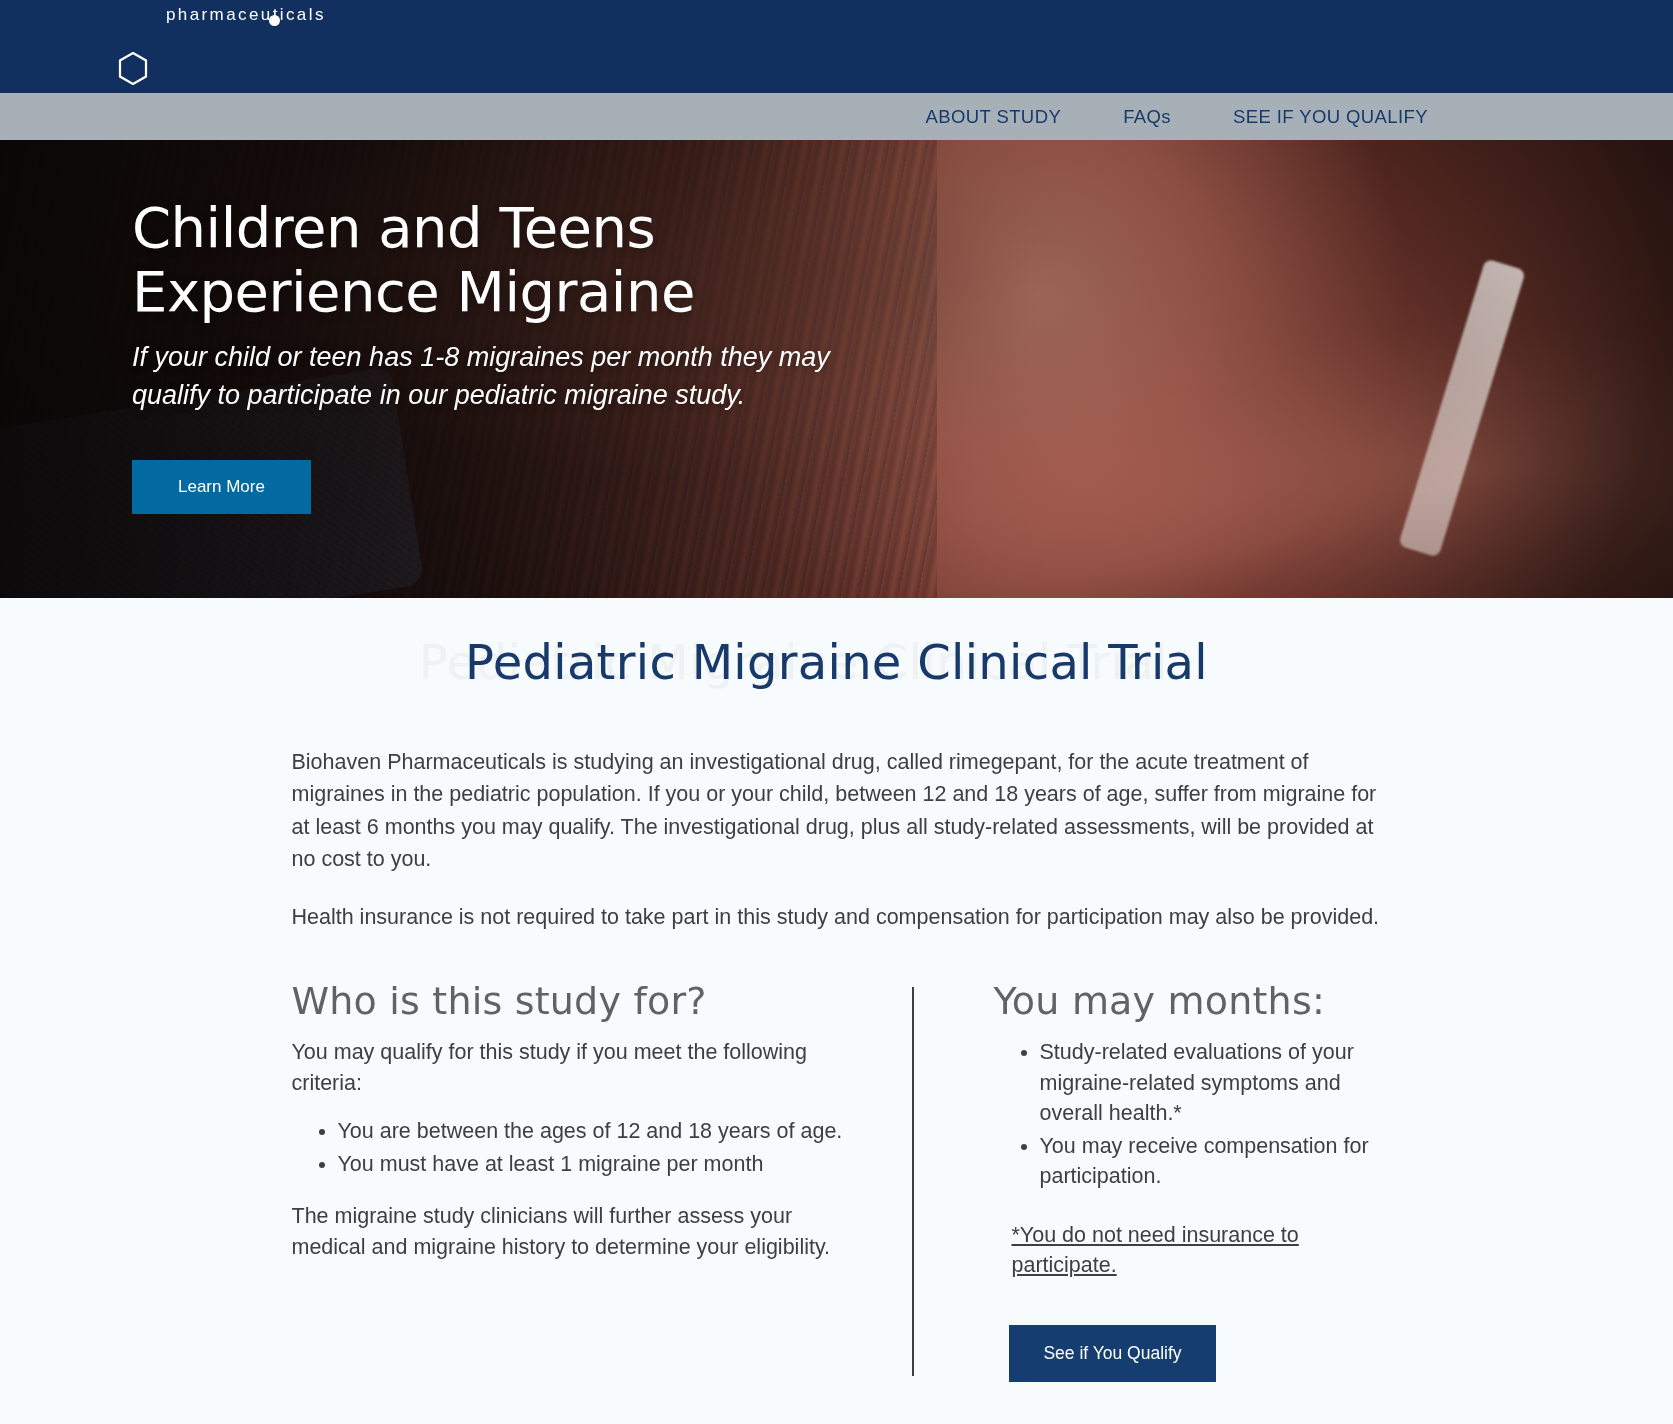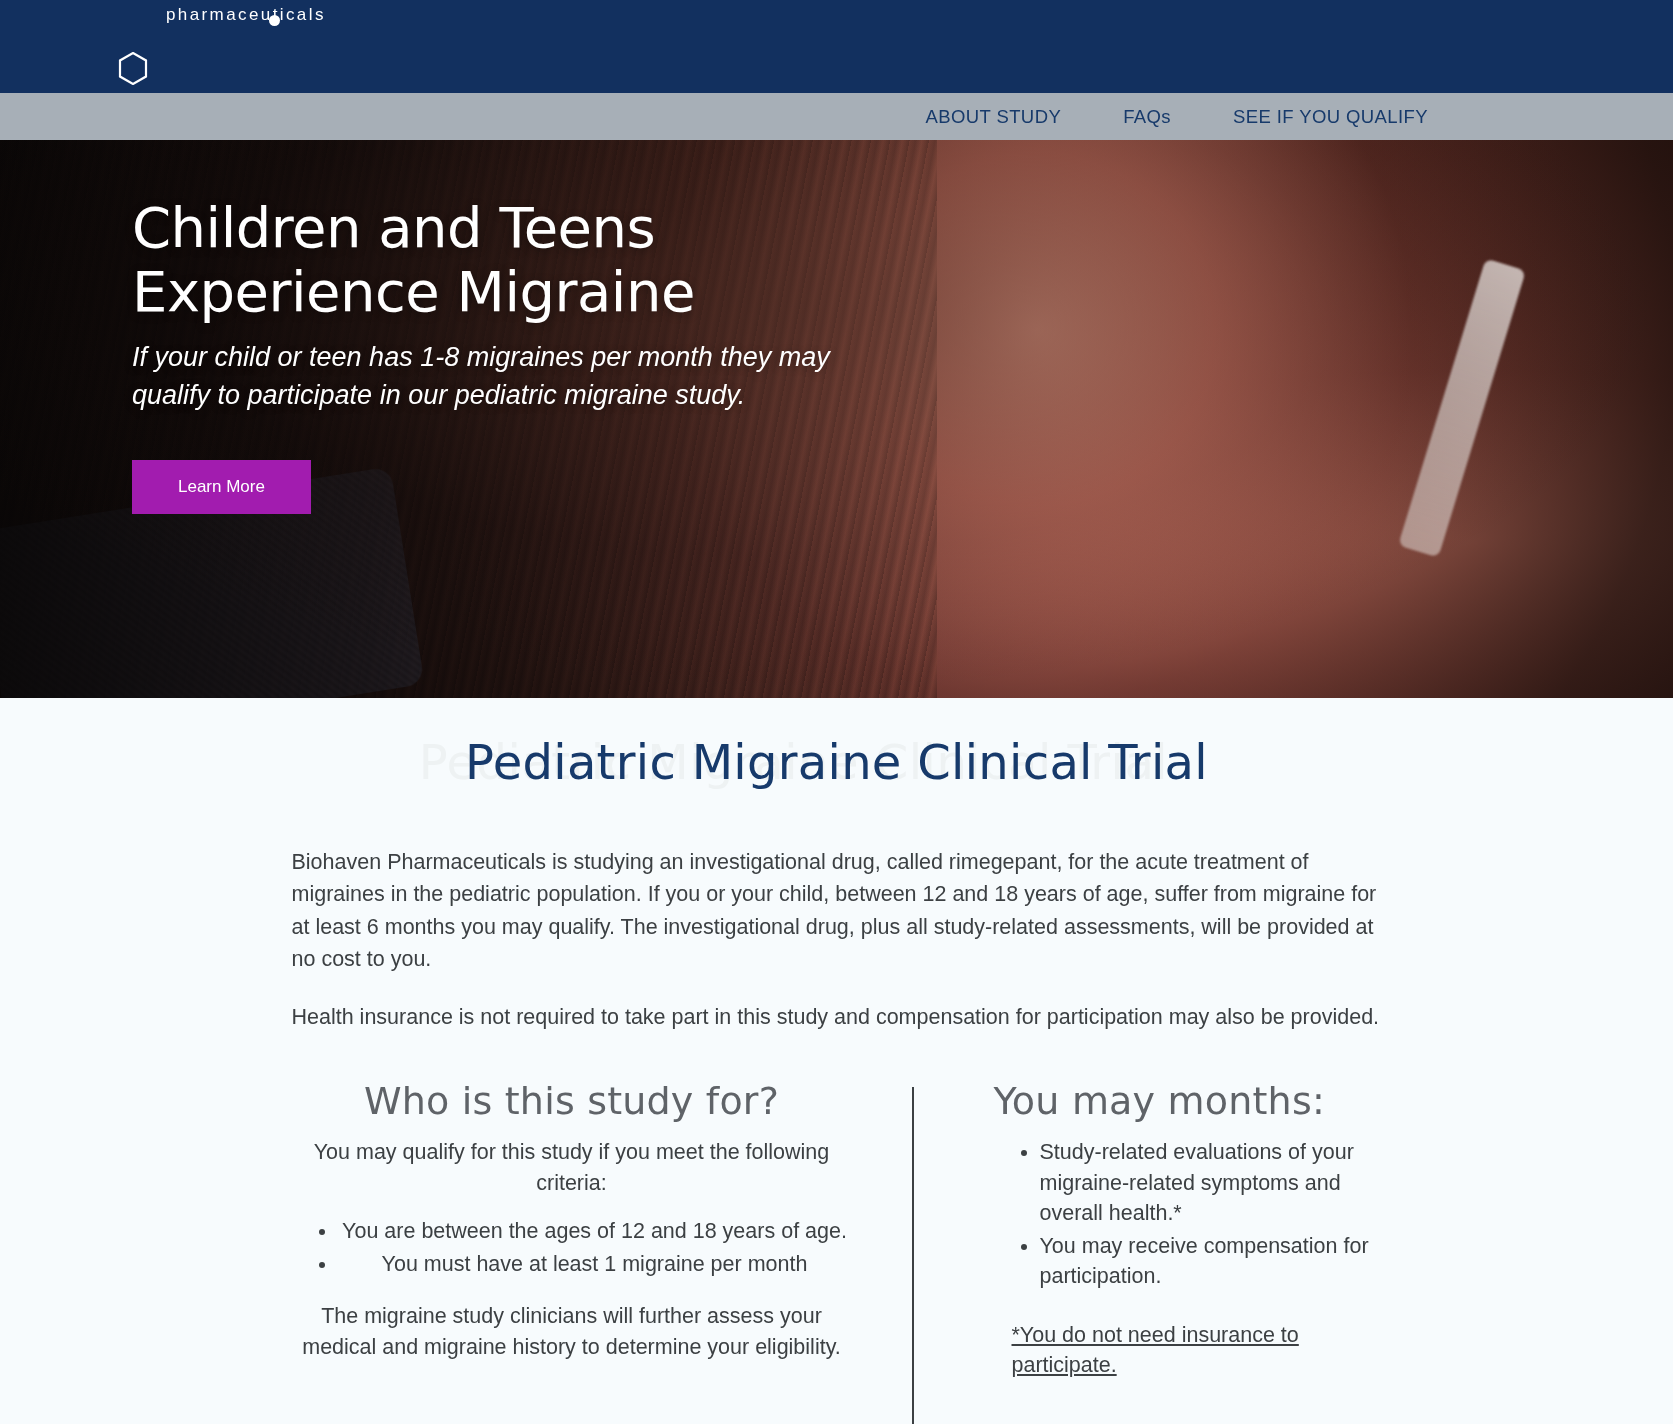--- a/index.html
+++ b/index.html
@@ -75,21 +75,21 @@
     font-size: 18.5px;
     letter-spacing: 0.4px;
     margin-left: 62px;
     cursor: pointer;
     white-space: nowrap;
   }
 
   
   .hero {
     position: relative;
-    height: 558px;
+    height: 458px;
     overflow: hidden;
     background: #241a17;
   }
   .hero-photo {
     position: absolute;
     inset: 0;
     background:
       radial-gradient(circle at 62% 34%, rgba(226,150,129,0.95) 0%, rgba(200,112,95,0.85) 16%, rgba(120,55,45,0.6) 34%, rgba(40,20,16,0.85) 58%, rgba(20,10,8,0.95) 80%),
       radial-gradient(ellipse at 88% 72%, rgba(214,140,120,0.9) 0%, rgba(150,78,64,0.6) 30%, rgba(30,15,12,0.9) 70%),
       radial-gradient(ellipse at 20% 85%, rgba(70,78,106,0.85) 0%, rgba(40,44,62,0.8) 40%, rgba(18,16,18,0.95) 75%),
@@ -158,21 +158,21 @@
     line-height: 1.42;
     font-weight: 400;
     margin: 0;
     max-width: 700px;
     text-shadow: 0 2px 8px rgba(0,0,0,0.35);
     font-style: italic;
   }
   .hero-cta {
     display: inline-block;
     margin-top: 46px;
-    background: #a21caf;
+    background: #0369a1;
     color: #ffffff;
     border: none;
     font-size: 17px;
     font-family: "Liberation Sans", sans-serif;
     padding: 17px 46px;
     cursor: pointer;
   }
 
   
   .body-section {
@@ -225,21 +225,20 @@
   .columns {
     display: flex;
     max-width: 1410px;
     margin: 46px auto 0 auto;
     padding: 0 160px;
     align-items: stretch;
   }
   .col-left {
     width: 620px;
     padding-right: 60px;
-    text-align: center;
   }
   .col-divider {
     width: 2px;
     background: #3c4043;
     margin: 8px 0 6px 0;
   }
   .col-right {
     flex: 1;
     padding-left: 80px;
   }

